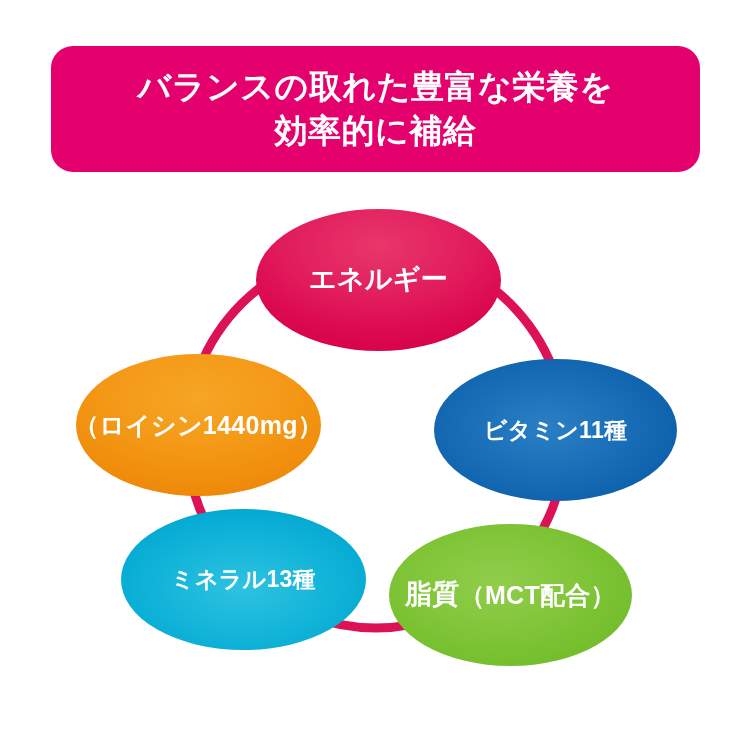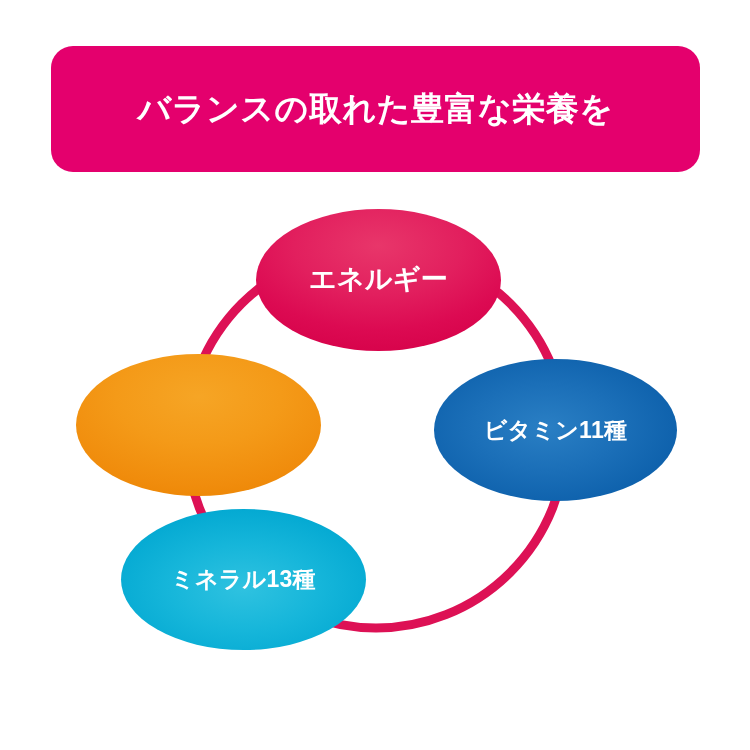--- a/index.html
+++ b/index.html
@@ -124,38 +124,44 @@
     background: radial-gradient(ellipse 80% 80% at 44% 42%, #91cd4b 0%, #82c63a 40%, #74be2c 74%, #6ab824 100%);
   }
 </style>
 </head>
 <body>
 
 <div id="root">
 
   <div class="banner">
     <div class="banner-line">バランスの取れた豊富な栄養を</div>
+    <div class="banner-line">効率的に補給</div>
   </div>
 
   <div class="diagram">
 
     <svg class="ring-svg" viewBox="0 0 750 574">
       <circle cx="376" cy="262" r="190" fill="none" stroke="#dd1155" stroke-width="9"></circle>
     </svg>
 
     <div class="node node-energy">
       <div class="node-label primary">エネルギー</div>
     </div>
 
     <div class="node node-protein">
+      <div class="node-label secondary">（ロイシン1440mg）</div>
     </div>
 
     <div class="node node-vitamin">
       <div class="node-label single">ビタミン11種</div>
     </div>
 
     <div class="node node-mineral">
       <div class="node-label single">ミネラル13種</div>
     </div>
 
+    <div class="node node-fat">
+      <div class="node-label primary">脂質</div>
+      <div class="node-label secondary">（MCT配合）</div>
+    </div>
 
   </div>
 </div>
 
 </body></html>

